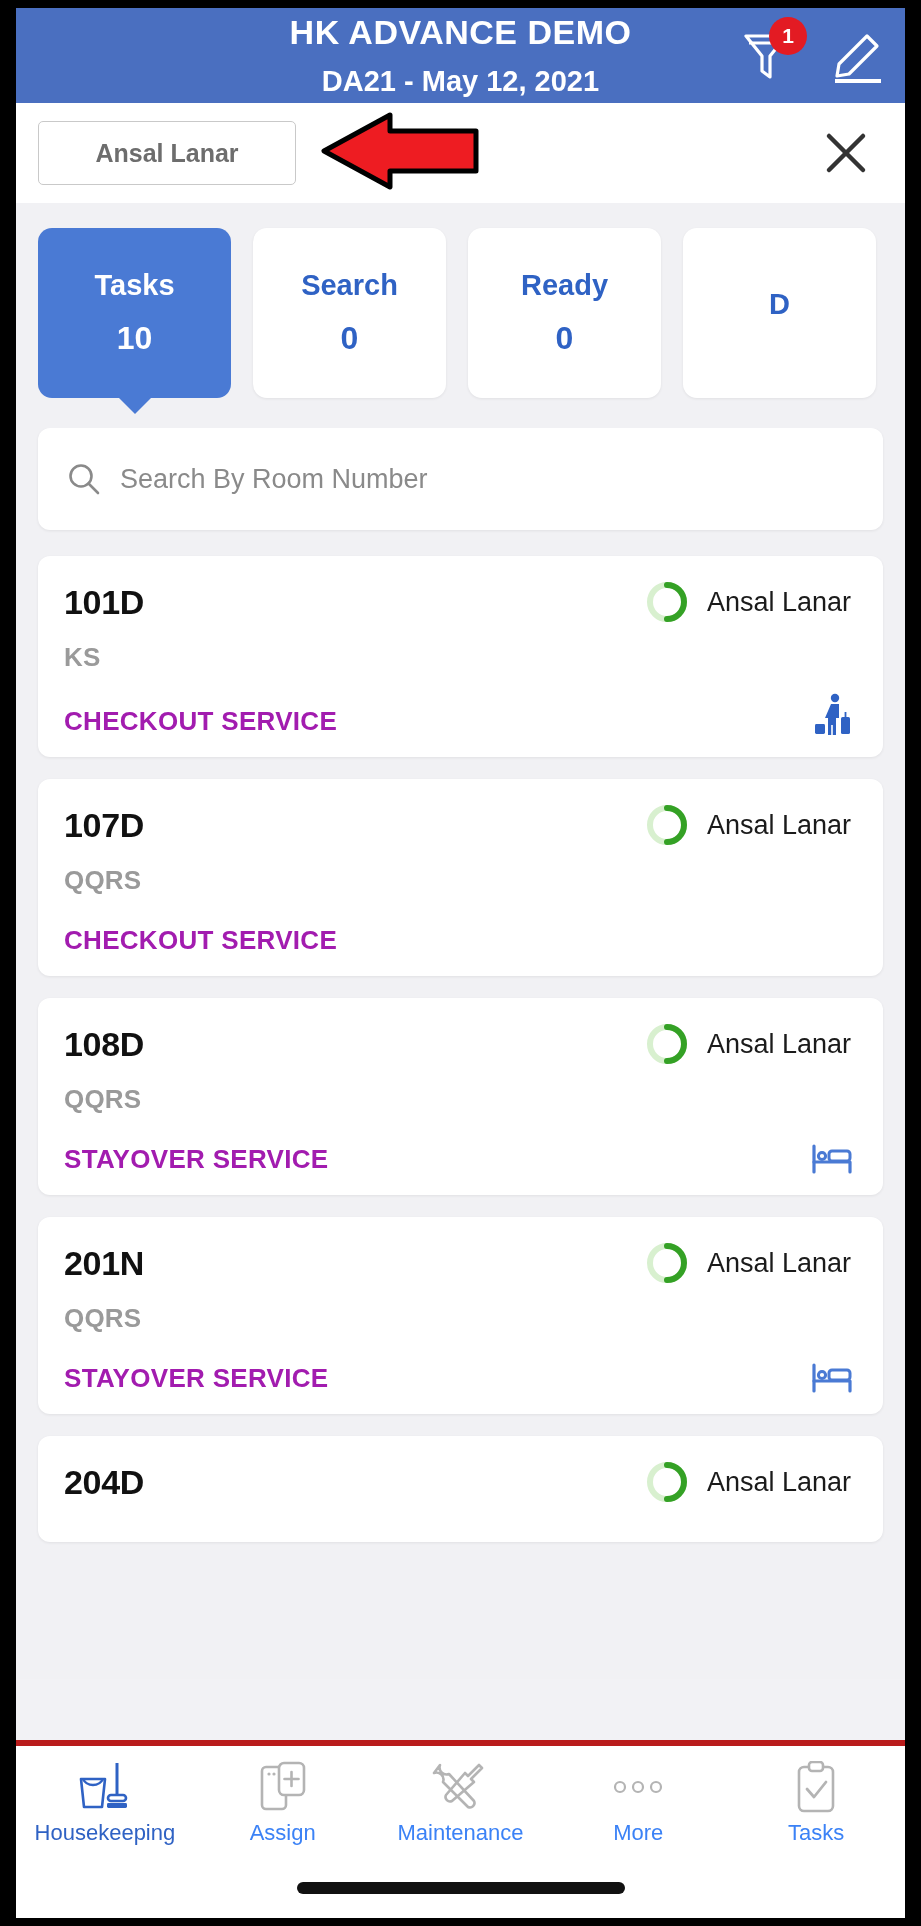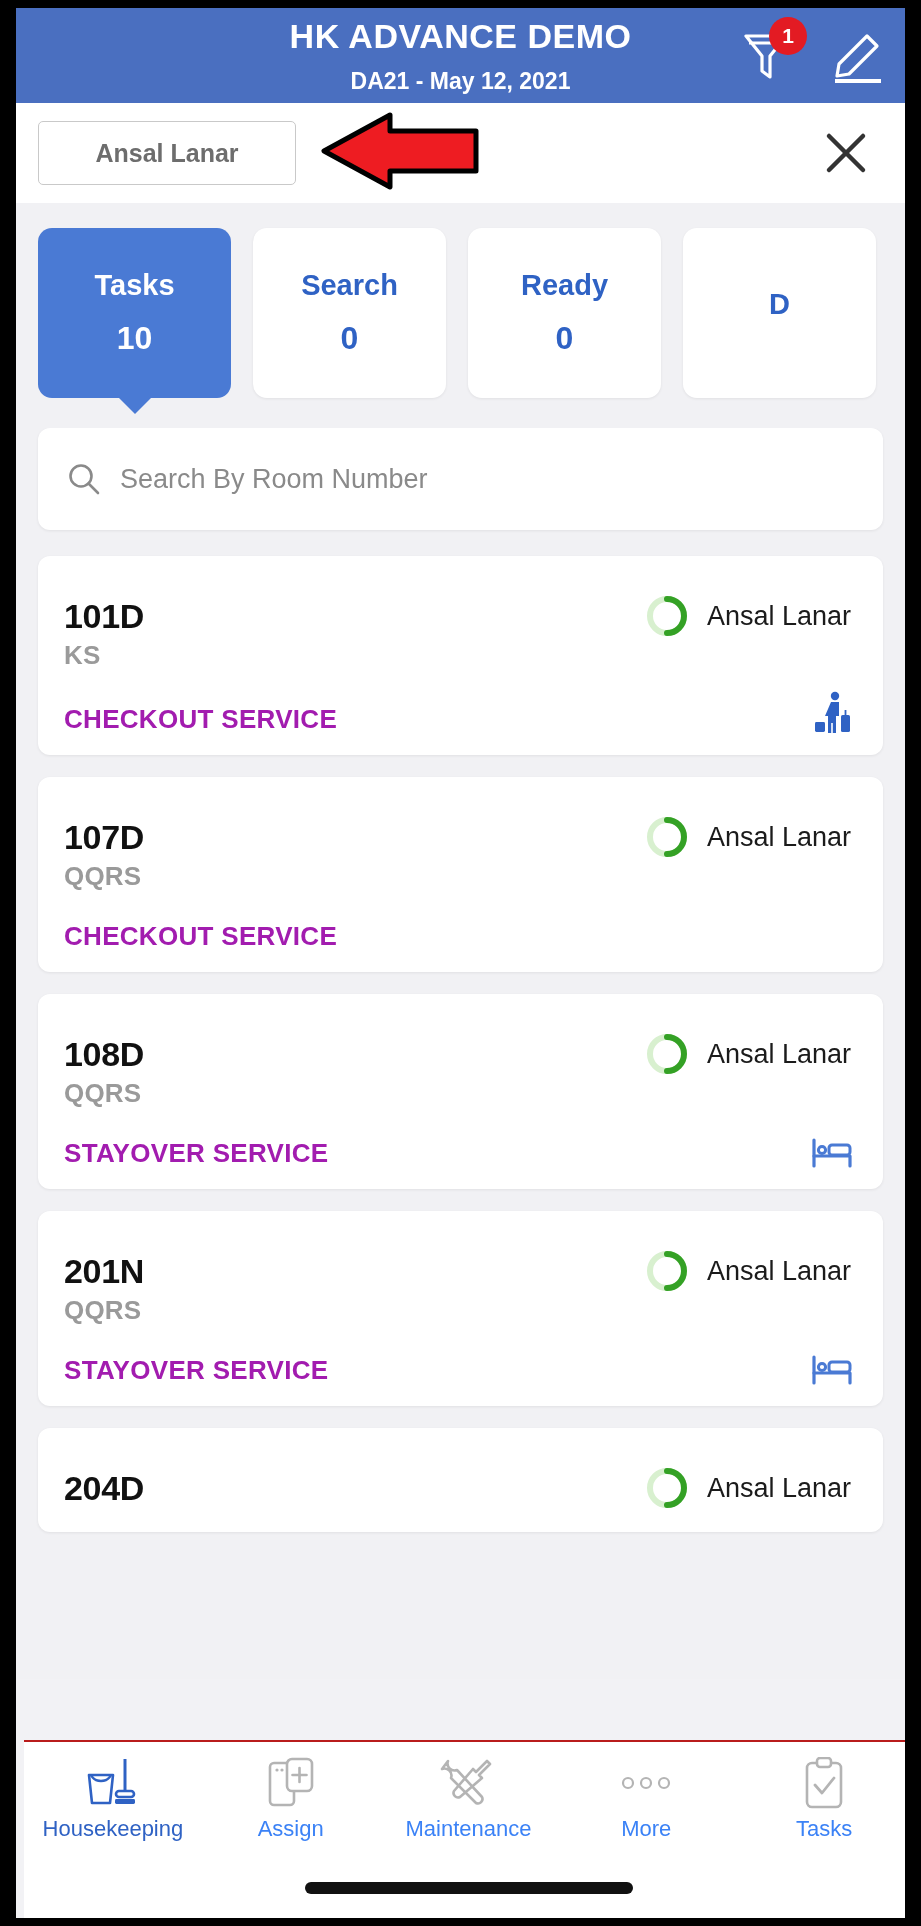--- a/index.html
+++ b/index.html
@@ -43,21 +43,21 @@
     color: #ffffff;
     line-height: 1.12;
   }
   .header-title {
     font-size: 34px;
     font-weight: bold;
     letter-spacing: 0.5px;
     color: #ffffff;
   }
   .header-subtitle {
-    font-size: 23px;
+    font-size: 29px;
     font-weight: bold;
     color: #ffffff;
     margin-top: 14px;
   }
   .header-actions {
     position: absolute;
     right: 20px;
     top: 0;
     height: 95px;
     display: flex;
@@ -201,21 +201,21 @@
     font-size: 27px;
     color: #8a8a8a;
     background: transparent;
   }
   .search-input::placeholder { color: #8a8a8a; }
 
   .room-card {
     background: #ffffff;
     border-radius: 12px;
     box-shadow: 0 1px 3px rgba(0,0,0,0.07);
-    padding: 36px 26px 20px 26px;
+    padding: 22px 26px 20px 26px;
     margin-bottom: 22px;
     position: relative;
   }
   .rc-top {
     display: flex;
     align-items: center;
     justify-content: space-between;
   }
   .rc-number {
     font-size: 34px;
@@ -231,20 +231,21 @@
   }
   .rc-assignee-name {
     font-size: 27px;
     color: #1b1b1b;
     white-space: nowrap;
   }
   .rc-roomtype {
     font-size: 26px;
     font-weight: bold;
     color: #9a9a9a;
+    margin-top: 16px;
     letter-spacing: 0.2px;
   }
   .rc-bottom {
     display: flex;
     align-items: flex-end;
     justify-content: space-between;
     margin-top: 20px;
     min-height: 40px;
   }
   .rc-service {
@@ -256,22 +257,21 @@
   .rc-service-icon { line-height: 0; padding-right: 4px; }
 
   
   .bottom-nav {
     position: absolute;
     left: 0;
     bottom: 0;
     width: 889px;
     height: 178px;
     background: #ffffff;
-    border-top: 2px solid #b91c1c;
-    margin-left: 8px;
+    border-top: 6px solid #b91c1c;
   }
   .nav-items {
     display: flex;
     height: 118px;
     padding-top: 14px;
   }
   .nav-item {
     flex: 1;
     display: flex;
     flex-direction: column;

